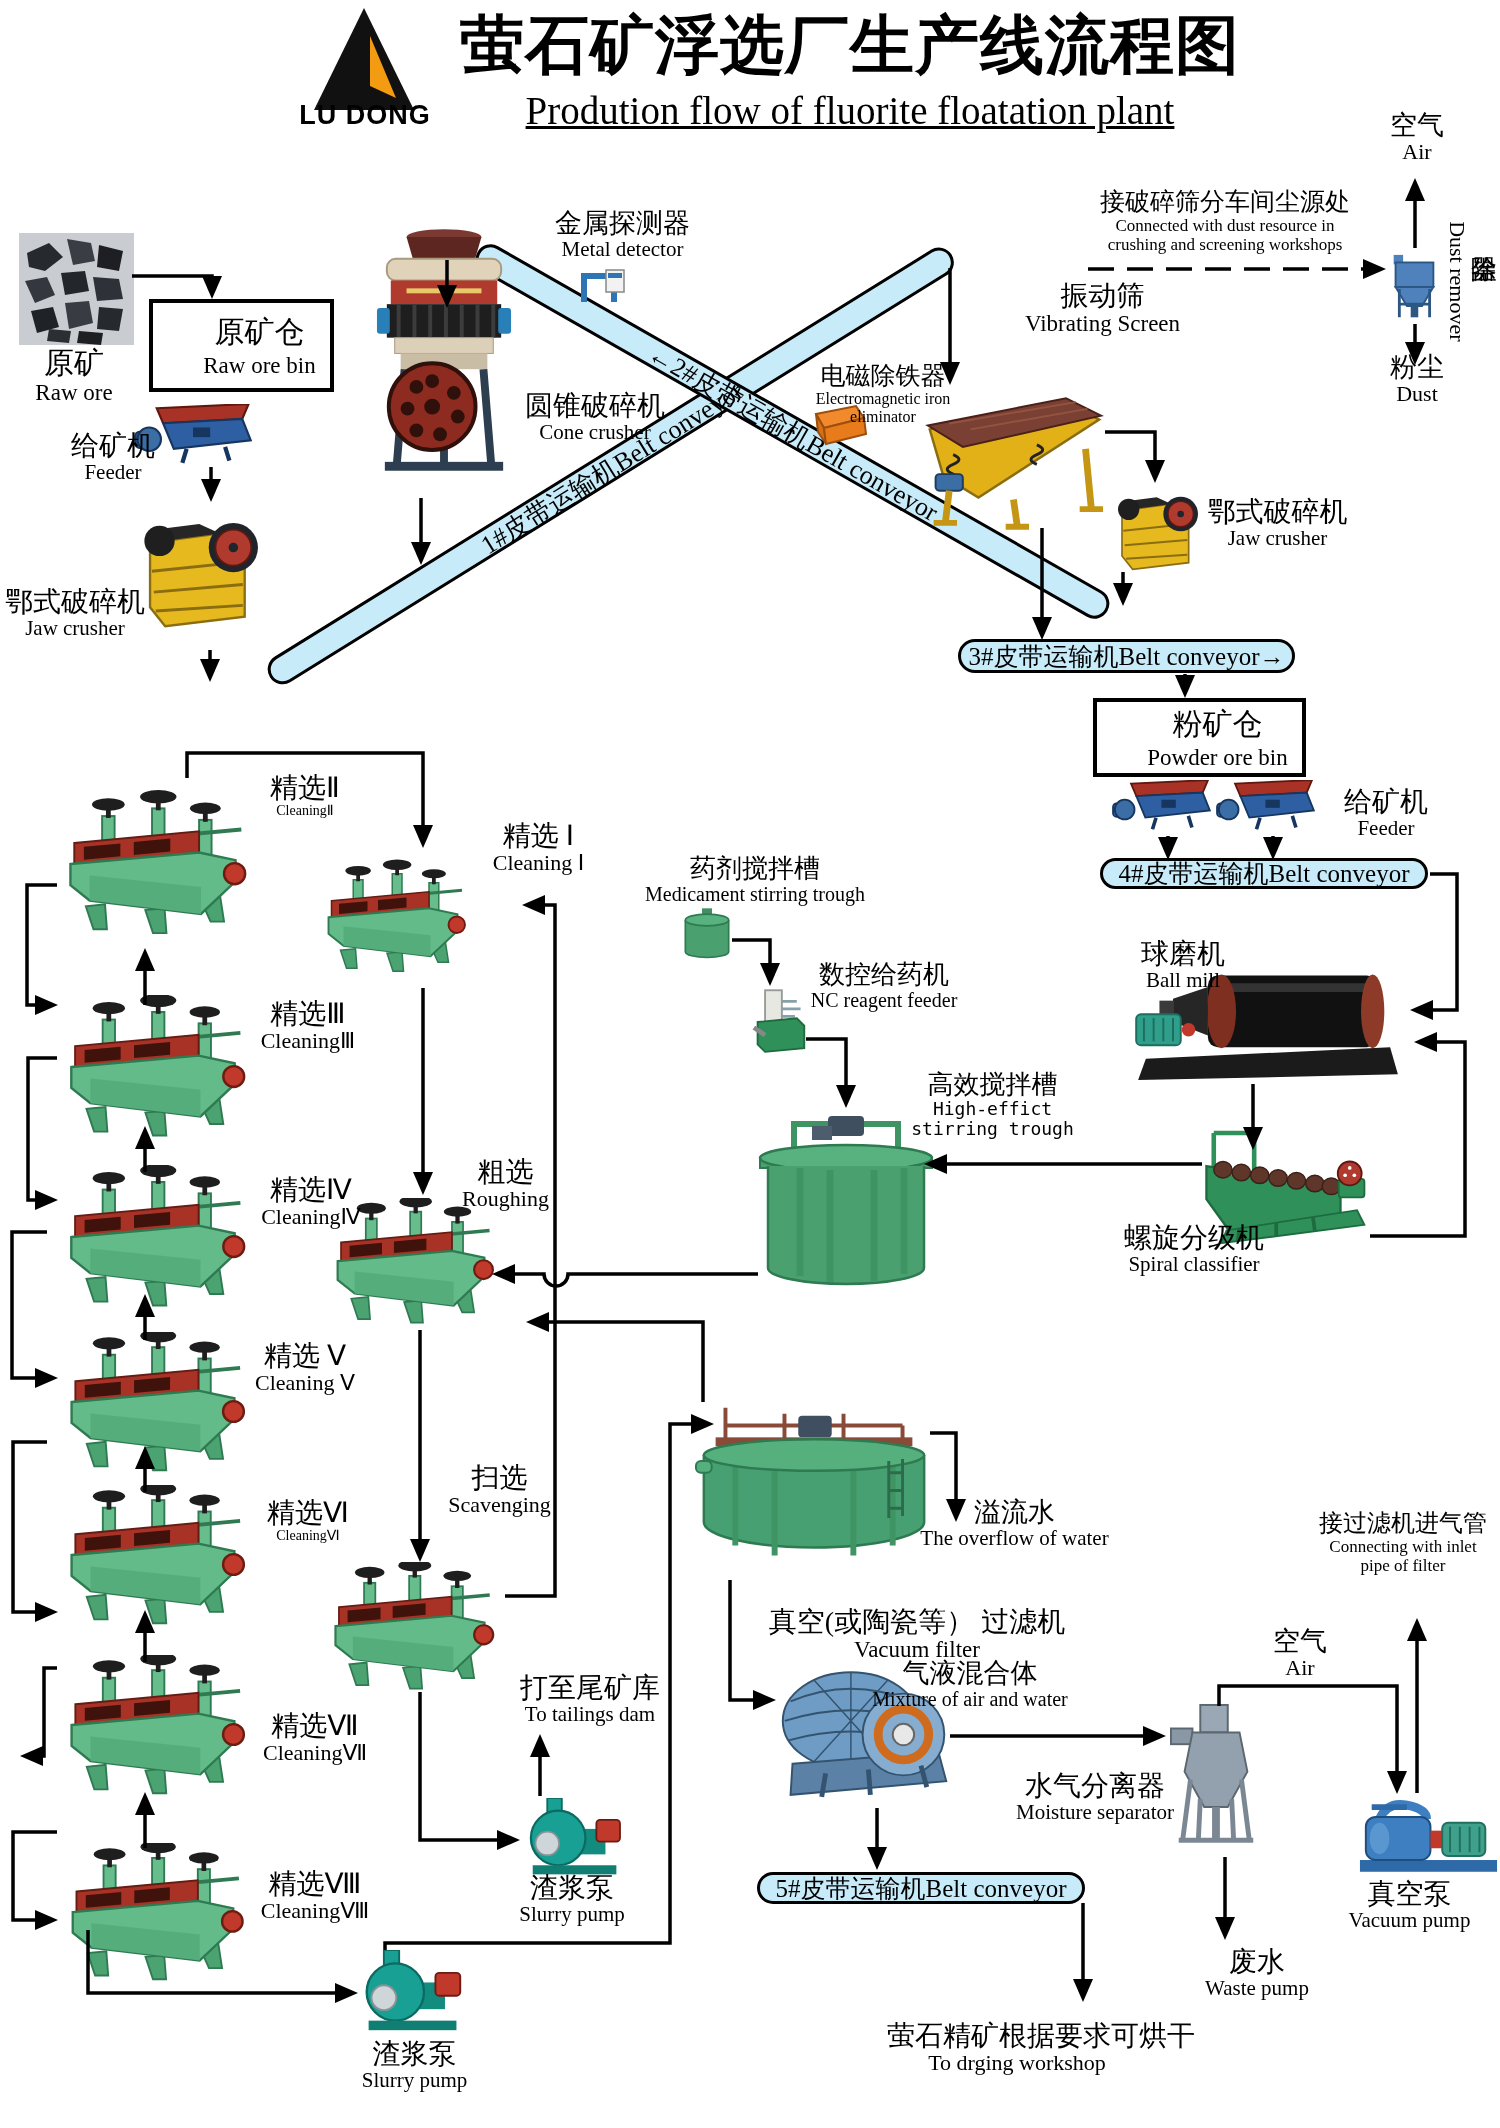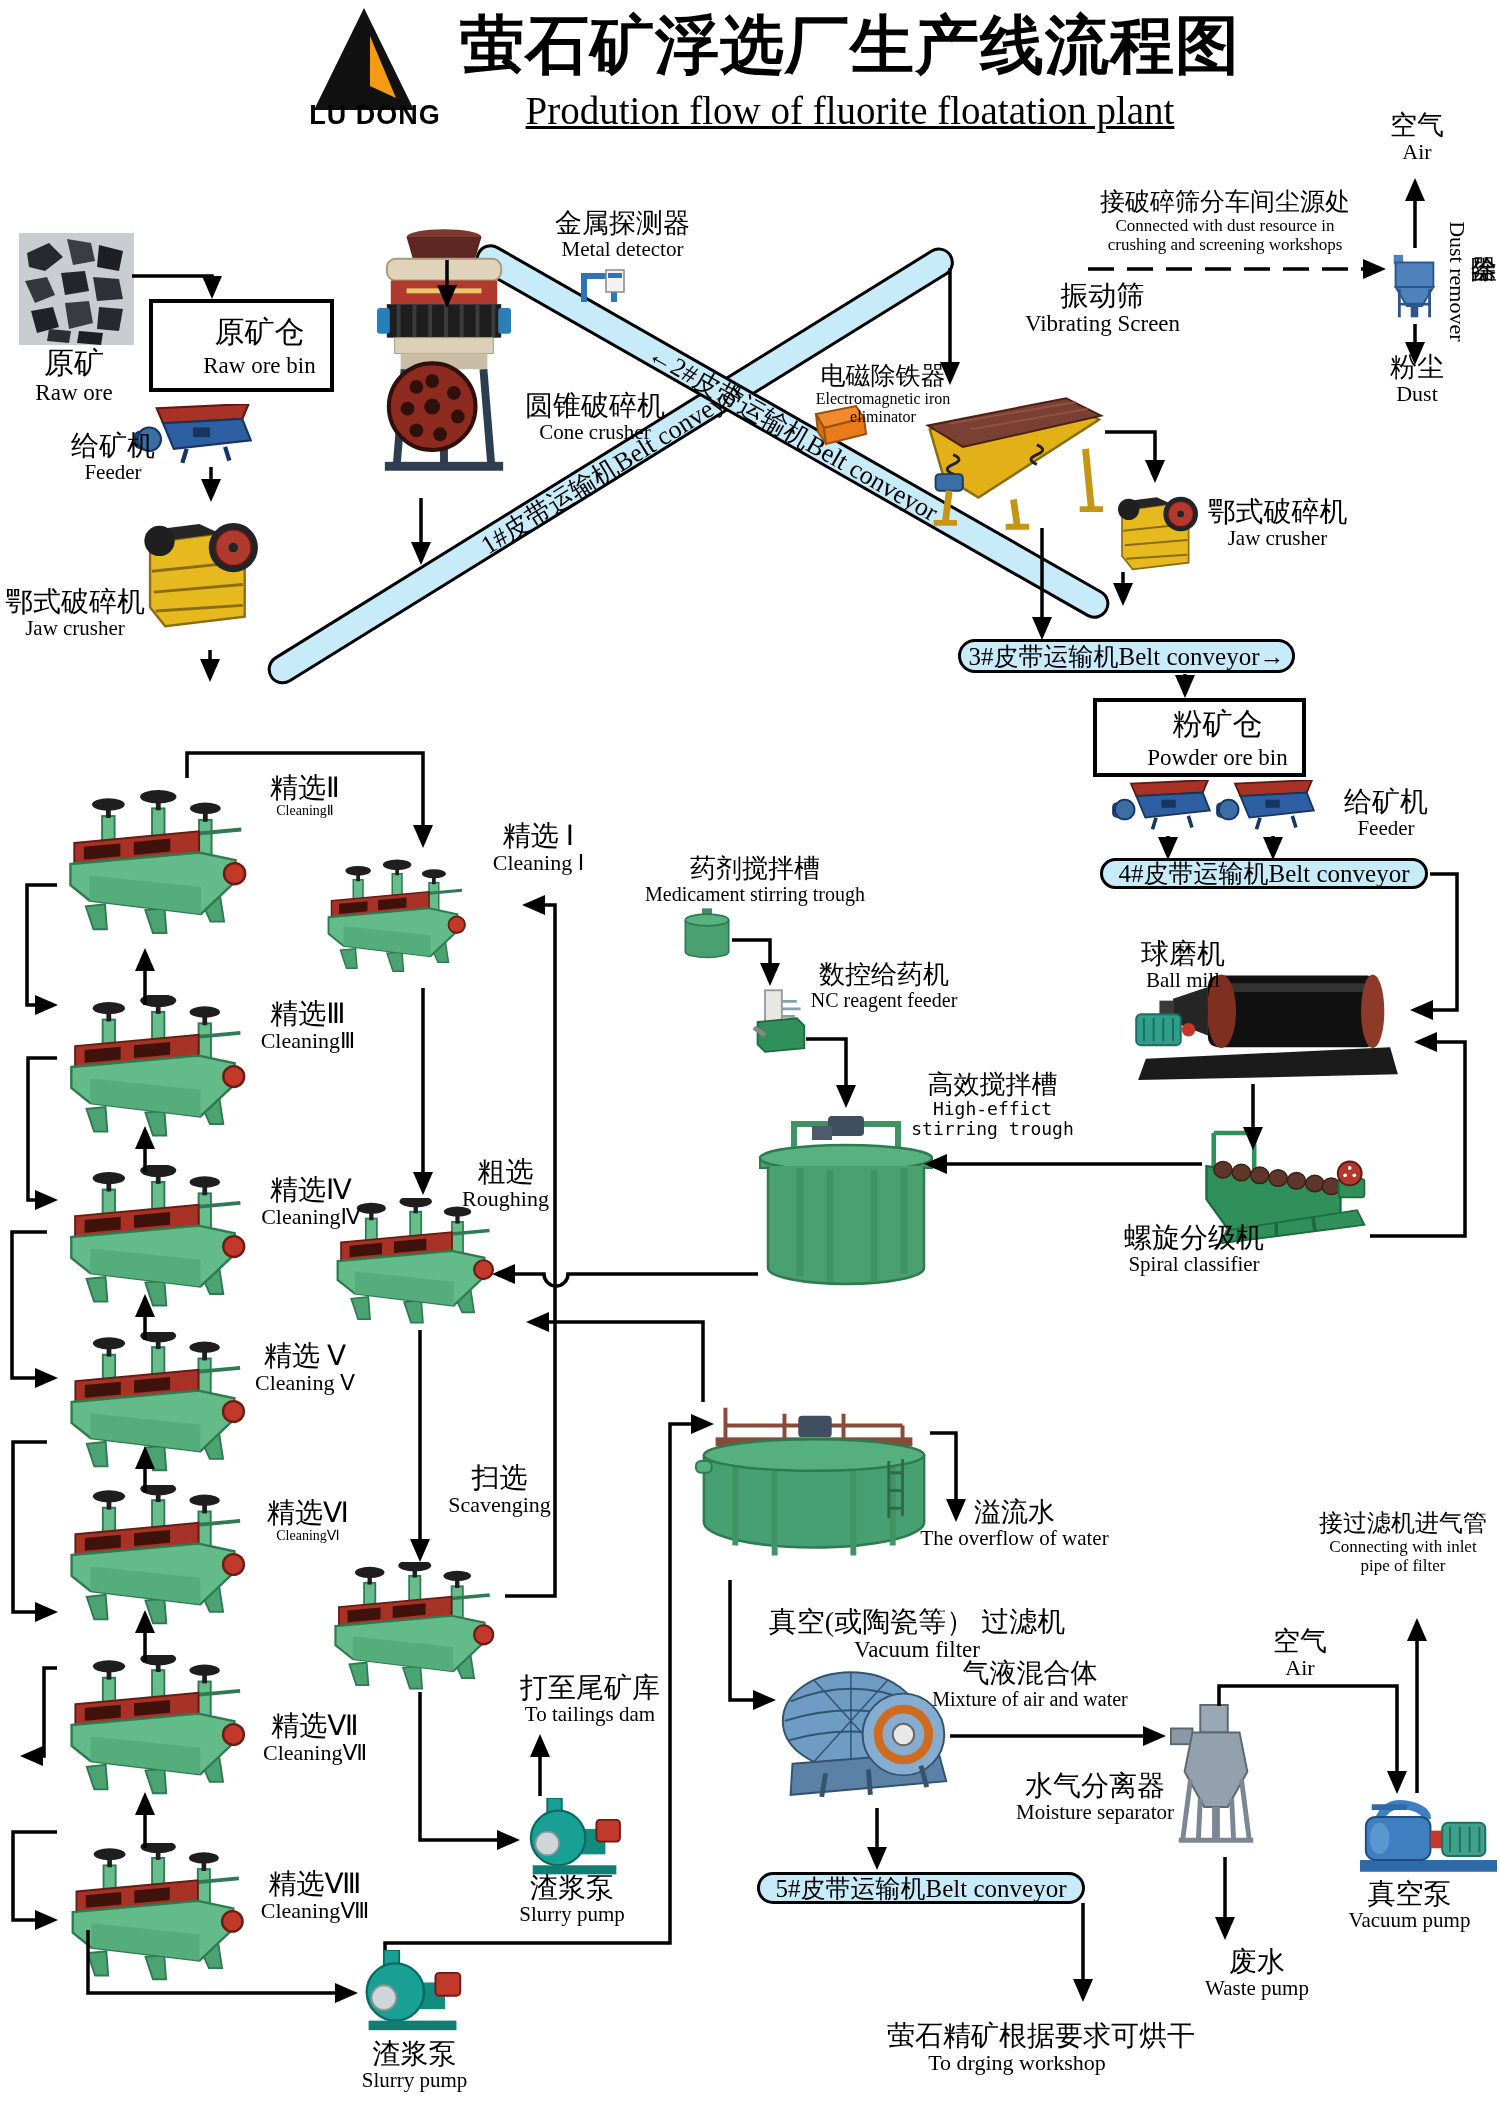--- a/index.html
+++ b/index.html
@@ -357,21 +357,21 @@
     <path d="M1083,1903 V1982" marker-end="url(#ah)"></path>
     <path d="M1088,269 H1366" marker-end="url(#ah)" stroke-dasharray="26 13"></path>
     <path d="M1415,248 V198" marker-end="url(#ah)"></path>
     <path d="M1415,324 V345" marker-end="url(#ah)"></path>
   </g>
 </svg>
 
 <svg width="150" height="110" style="position:absolute;left:296px;top:6px">
   <use href="#sym-logo" width="150" height="110"></use>
 </svg>
-<div class="logo-text" style="left:300px;top:100px">LU DONG</div>
+<div class="logo-text" style="left:290px;top:100px">LU DONG</div>
 <div class="title-zh" style="left:445px;top:2px;width:810px">萤石矿浮选厂生产线流程图</div>
 <div class="title-en" style="left:445px;top:88px;width:810px">Prodution flow of fluorite floatation plant</div>
 
 <div class="box" style="left:149px;top:299px;width:141px;height:85px">
   <div class="zh">原矿仓</div>
   <div class="en">Raw ore bin</div>
 </div>
 <div class="box" style="left:1093px;top:698px;width:169px;height:71px">
   <div class="zh">粉矿仓</div>
   <div class="en">Powder ore bin</div>
@@ -522,21 +522,21 @@
   <div class="en">To tailings dam</div>
 </div>
 <div class="lbl" style="left:502px;top:1872px;width:140px">
   <div class="zh">渣浆泵</div>
   <div class="en">Slurry pump</div>
 </div>
 <div class="lbl" style="left:342px;top:2038px;width:145px">
   <div class="zh">渣浆泵</div>
   <div class="en">Slurry pump</div>
 </div>
-<div class="lbl" style="left:920px;top:1658px;width:220px">
+<div class="lbl" style="left:860px;top:1658px;width:220px">
   <div class="zh" style="font-size:27px">气液混合体</div>
   <div class="en" style="font-size:20px">Mixture of air and water</div>
 </div>
 <div class="lbl" style="left:1005px;top:1770px;width:180px">
   <div class="zh">水气分离器</div>
   <div class="en">Moisture separator</div>
 </div>
 <div class="lbl" style="left:1258px;top:1626px;width:84px">
   <div class="zh" style="font-size:27px">空气</div>
   <div class="en" style="font-size:22px">Air</div>

